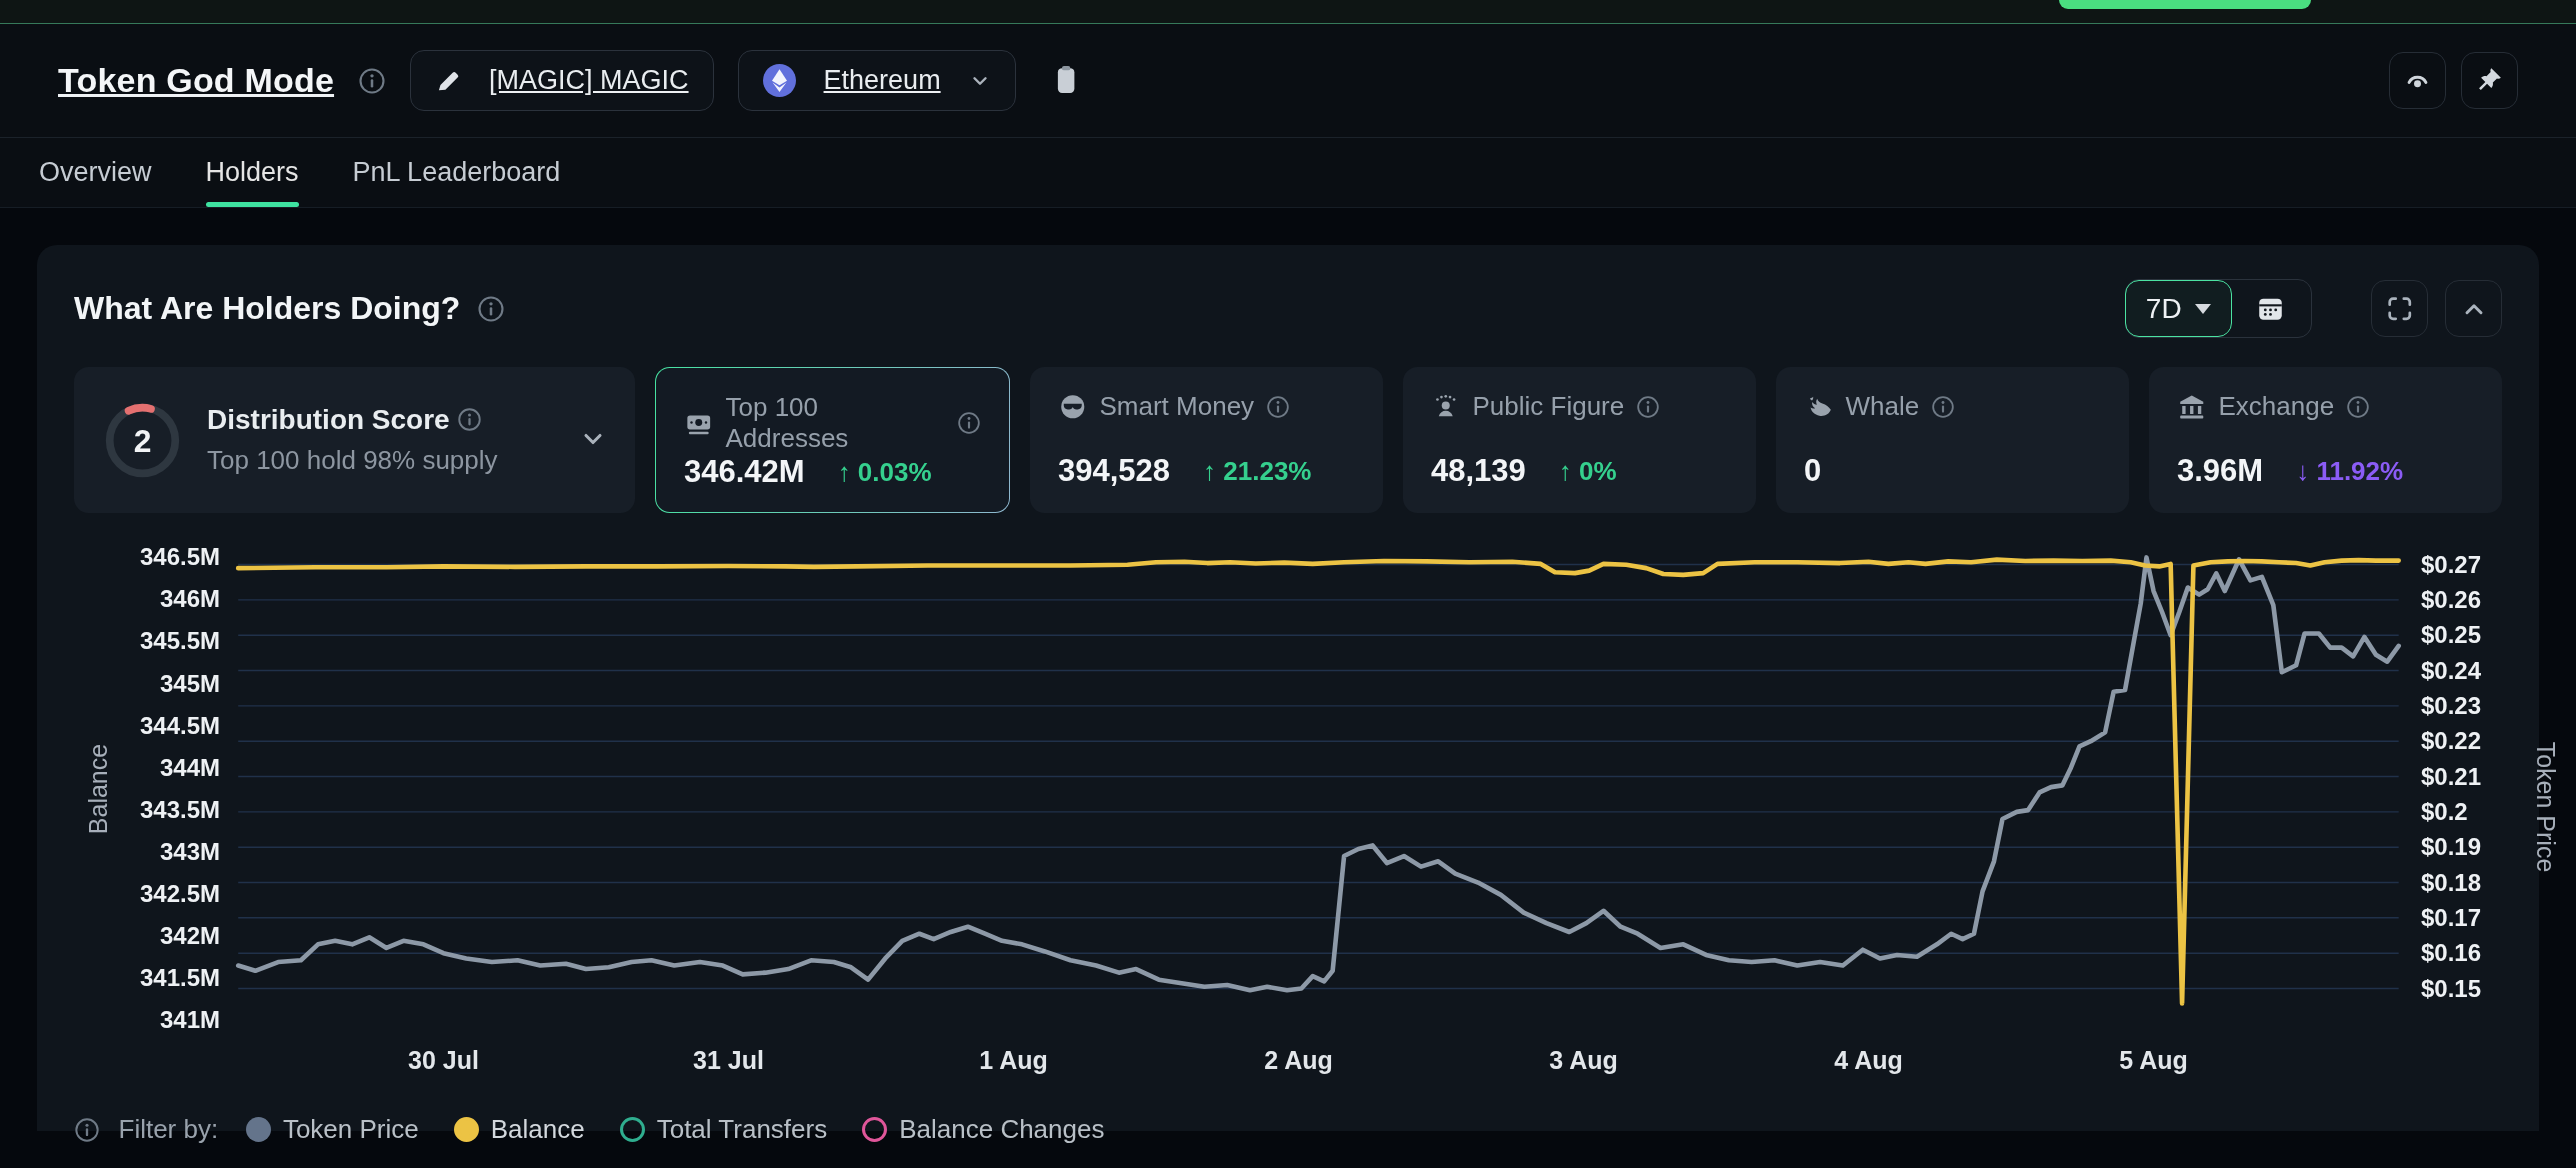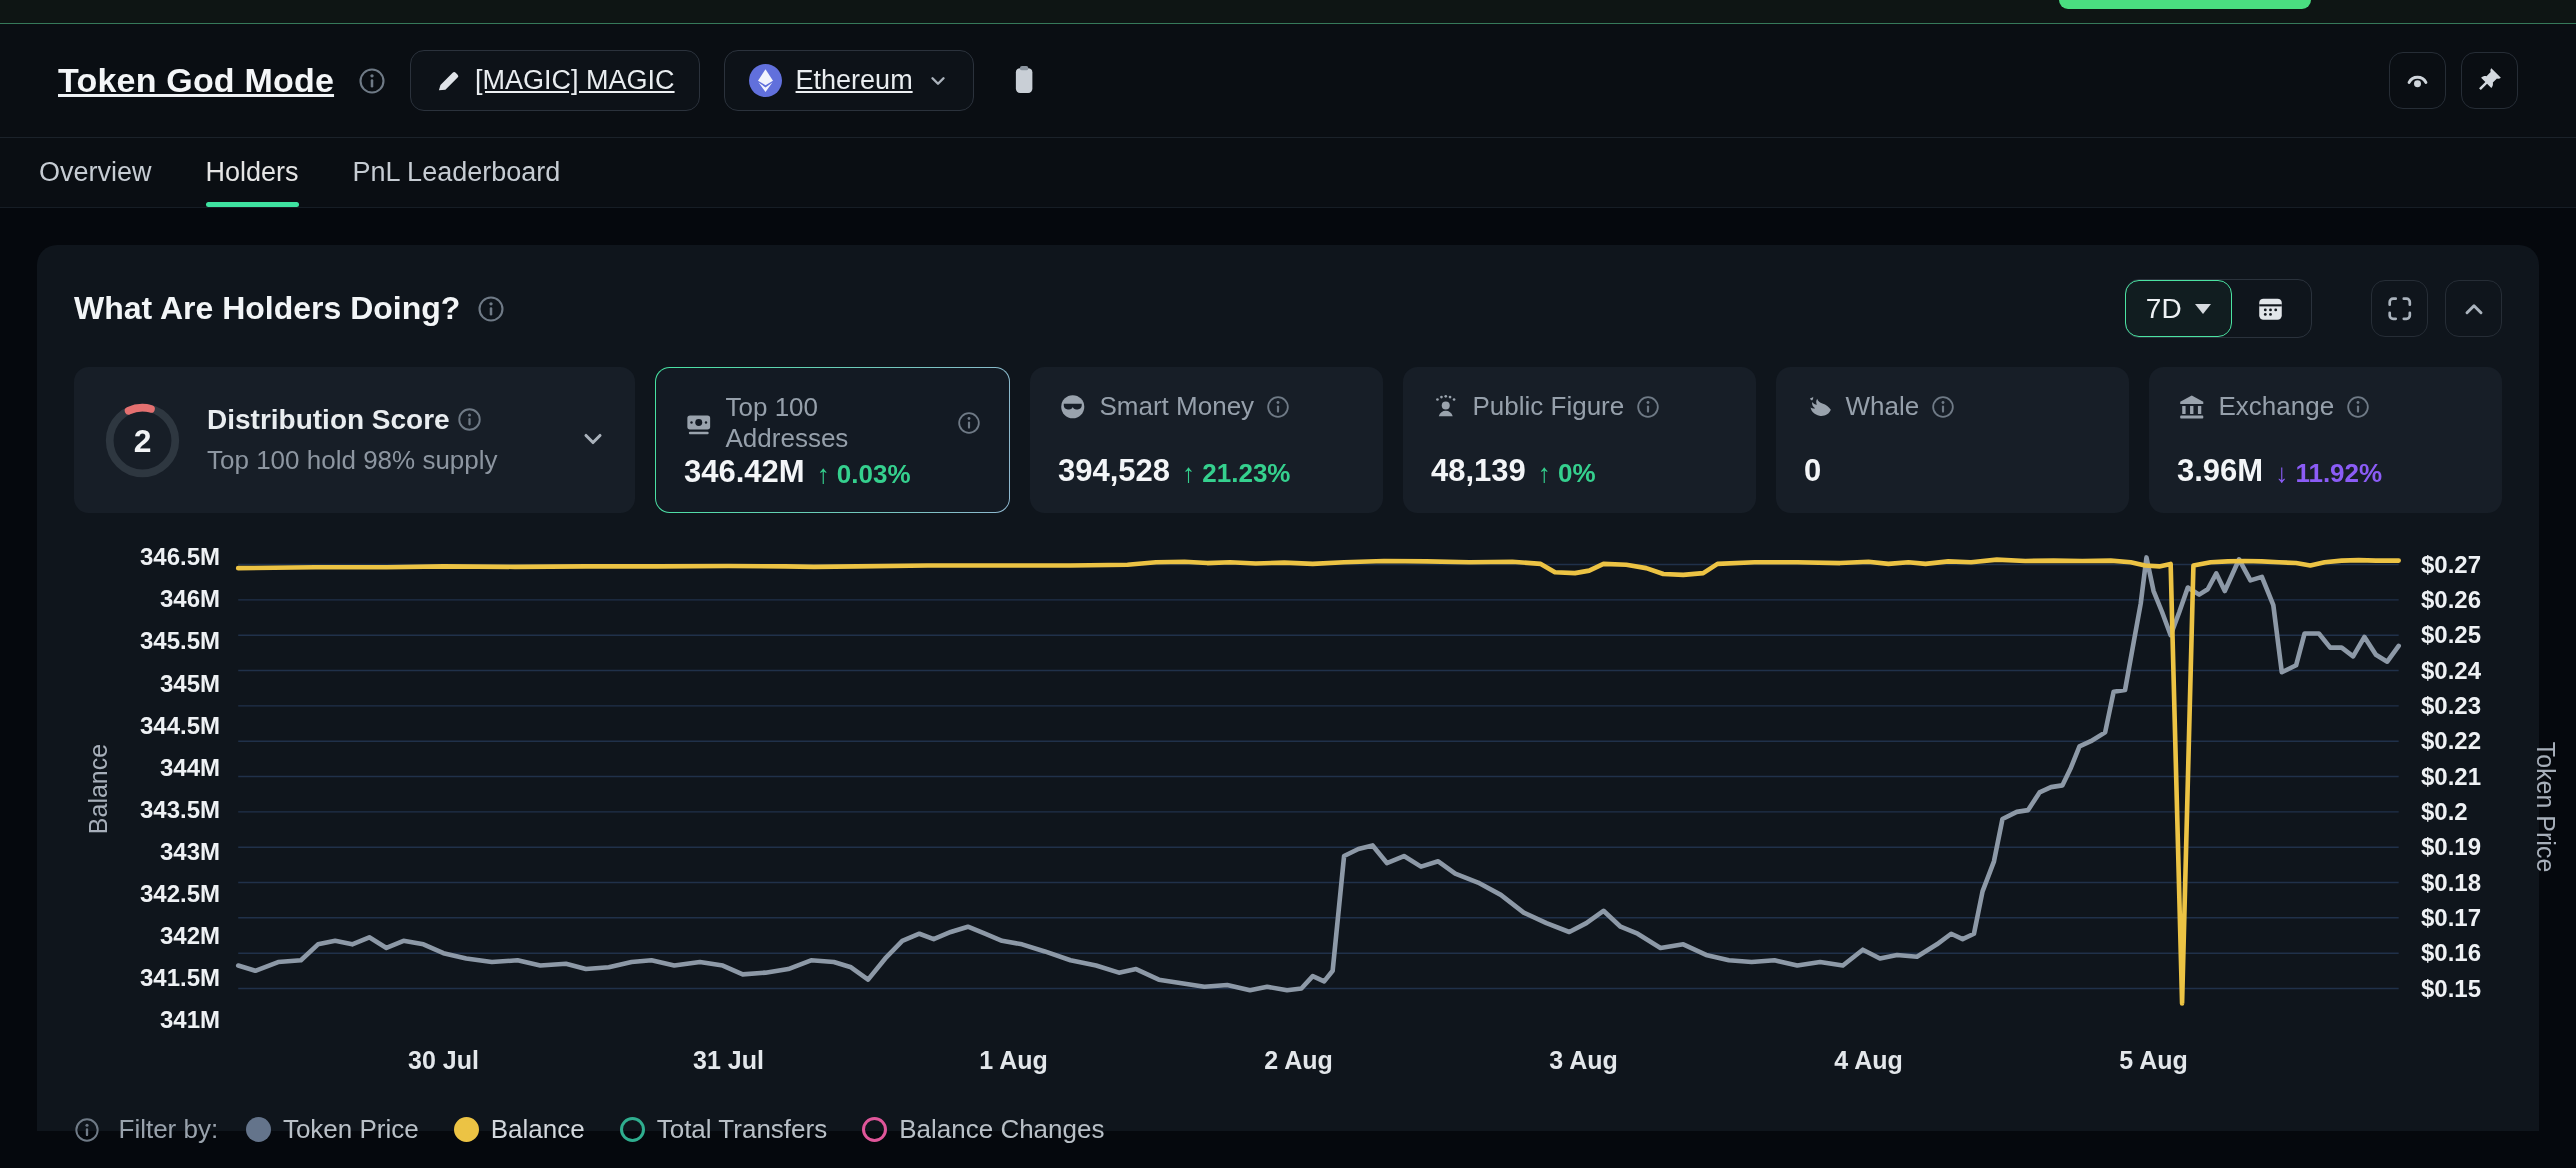--- a/index.html
+++ b/index.html
@@ -9,21 +9,21 @@
 
   
   .top-strip { position:relative; height:24px; background:#0e1514; border-bottom:1.8px solid #36795a; }
   .strip-pill { position:absolute; left:2059px; top:-9.2px; width:252px; height:18.5px; border-radius:9.2px; background:#4ade80; }
 
   
   .topbar { height:114px; background:#0a0e13; border-bottom:0.9px solid #1b222a; display:flex; align-items:center; justify-content:space-between; padding:0 58px;text-decoration:underline; }
   .topbar-left { display:flex; align-items:center; gap:24px; }
   .page-title { font-size:34px; font-weight:700; letter-spacing:0.2px; color:#f4f6f8; }
   .iconfo { color:#6f7a86; display:inline-flex; }
-  .chip { display:flex; align-items:center; gap:14px; height:61px; padding:0 24px; border:1.4px solid #2b323c; border-radius:14px; background:#0d1218; font-size:27px; color:#e9edf0; cursor:pointer; }
+  .chip { display:flex; align-items:center; gap:28px; height:61px; padding:0 24px; border:1.4px solid #2b323c; border-radius:14px; background:#0d1218; font-size:27px; color:#e9edf0; cursor:pointer; }
   .ghost-icon-btn { background:none; border:none; display:flex; align-items:center; justify-content:center; width:50px; height:50px; cursor:pointer; }
   .topbar-right { display:flex; align-items:center; gap:14.8px; }
   .icon-btn { width:57px; height:57px; border:1.4px solid #262d36; border-radius:14px; background:transparent; display:flex; align-items:center; justify-content:center; cursor:pointer; }
   .feedback-btn { display:flex; align-items:center; gap:13px; height:57px; padding:0 24px; border:1.4px solid #262d36; border-radius:14px; background:transparent; color:#eef1f4; font-size:27px; cursor:pointer; }
 
   
   .tabs { height:70px; background:#0a0e13; border-bottom:0.9px solid #161d25; display:flex; align-items:stretch; gap:54px; padding:0 39px; }
   .tab { position:relative; display:flex; align-items:center; font-size:27px; color:#c6ccd3; cursor:pointer; }
   .tab.active { color:#e5e5e5; font-weight:400; }
   .tab.active::after { content:""; position:absolute; left:0; right:0; bottom:0; height:4.6px; border-radius:2.8px; background:#3ee2a0; }
@@ -40,21 +40,21 @@
   .caret { width:0; height:0; border-left:8.3px solid transparent; border-right:8.3px solid transparent; border-top:10px solid #d6dadf; }
   .range-cal { width:81px; height:57px; display:flex; align-items:center; justify-content:center; cursor:pointer; }
   .ctrl-gap { width:26px; }
 
   
   .stats { display:flex; gap:20px; margin-top:28px; height:146px; }
   .stat-card { background:#171e27; border-radius:14.8px; padding:24px 28px; flex:1; display:flex; flex-direction:column; justify-content:space-between; cursor:pointer; }
   .stat-card.selected { background:linear-gradient(#131a23,#131a23) padding-box, linear-gradient(100deg,#46e3a1,#8fb7cf) border-box; border:1.8px solid transparent; }
   .dist-card { flex:0 0 561px; flex-direction:row; align-items:center; gap:24px; }
   .stat-label-row { display:flex; align-items:center; gap:12px; font-size:26px; color:#96a0ab; }
-  .stat-value-row { display:flex; align-items:flex-end; gap:12px; }
+  .stat-value-row { display:flex; align-items:center; gap:33px; }
   .stat-value { font-size:31px; font-weight:700; color:#f3f5f7; }
   .delta { font-size:26px; font-weight:600; }
   .delta.up { color:#35d08e; }
   .delta.down { color:#8b5cf6; }
   .dist-text { display:flex; flex-direction:column; gap:9.2px; }
   .dist-title-row { display:flex; align-items:center; gap:7px; font-size:28px; font-weight:600; color:#e9edf0; }
   .dist-sub { font-size:26px; color:#8d96a1; }
   .dist-chevron { margin-left:auto; color:#aab2bb; }
   .gauge-num { font-size:33px; font-weight:700; fill:#f2f4f6; }
 

